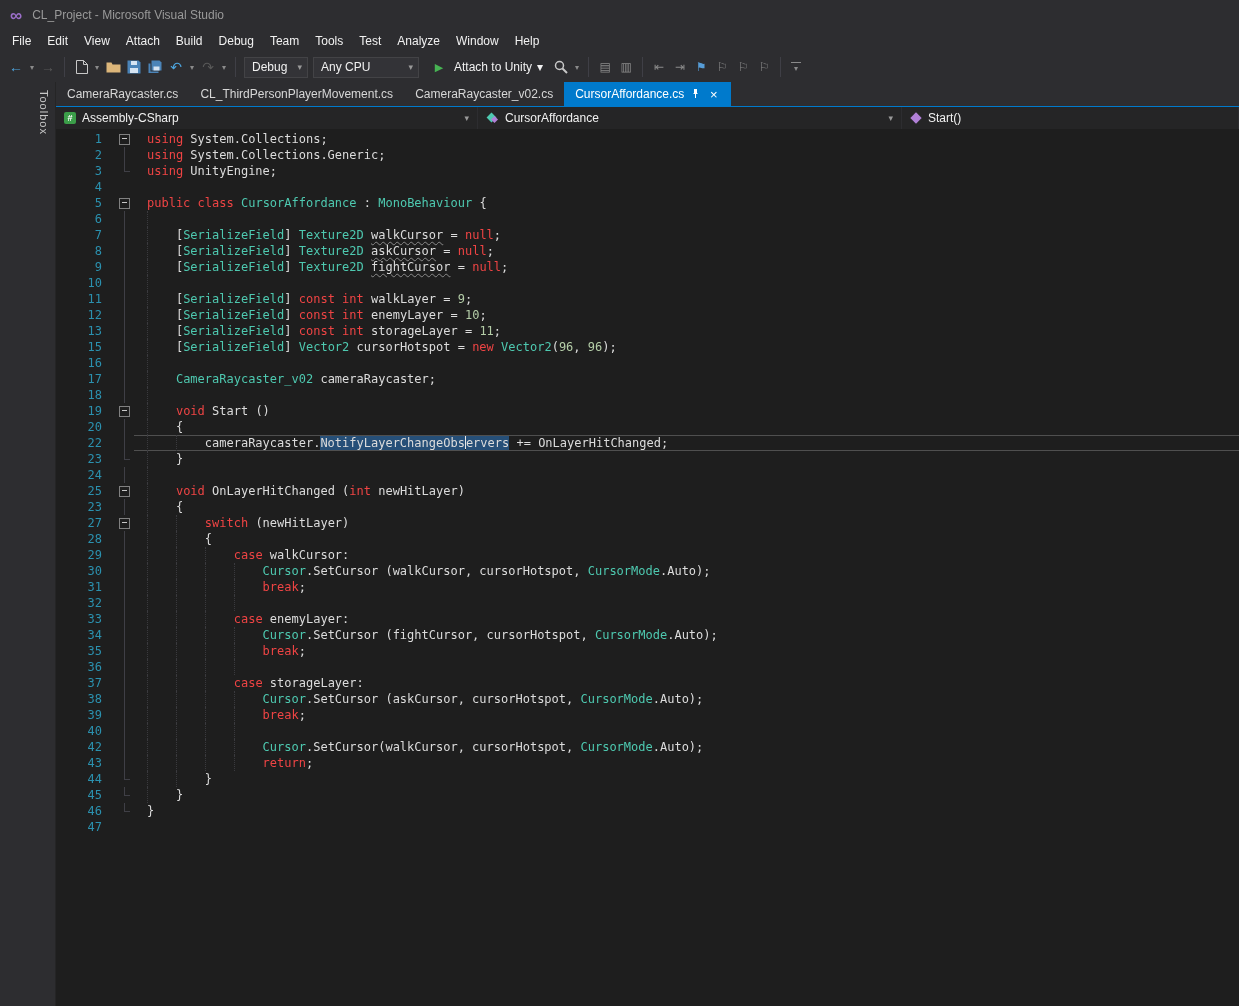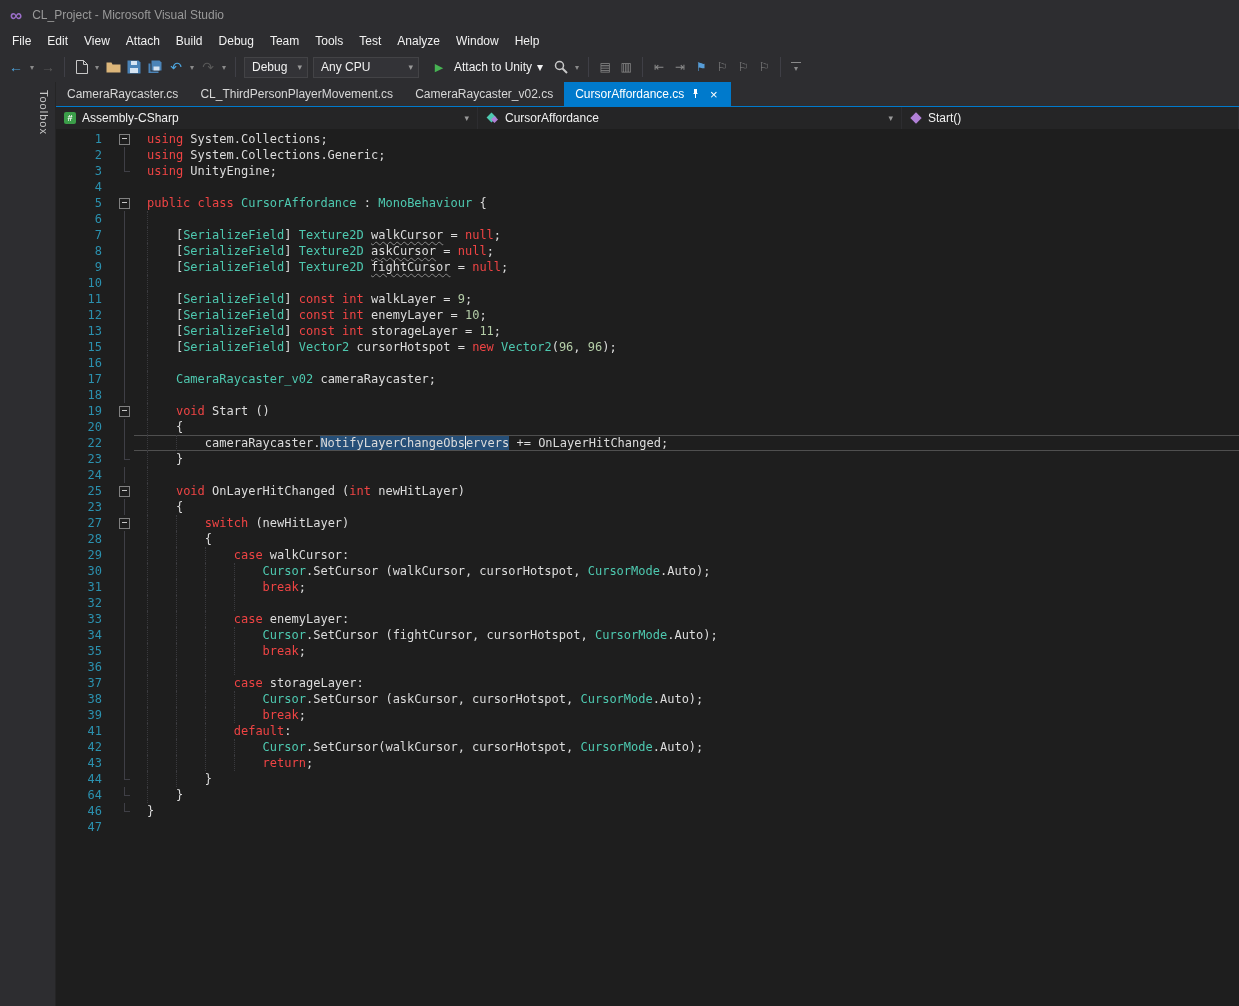--- a/index.html
+++ b/index.html
@@ -260,24 +260,24 @@
           <div class="line"><span class="ln">30</span><span class="fold l"></span><span class="code"><i class="guide" style="left: calc(0ch + 13px);"></i><i class="guide" style="left: calc(4ch + 13px);"></i><i class="guide" style="left: calc(8ch + 13px);"></i><i class="guide" style="left: calc(12ch + 13px);"></i><span class="tk-p">                </span><span class="tk-t">Cursor</span><span class="tk-p">.SetCursor (walkCursor, cursorHotspot, </span><span class="tk-t">CursorMode</span><span class="tk-p">.Auto);</span></span></div>
           <div class="line"><span class="ln">31</span><span class="fold l"></span><span class="code"><i class="guide" style="left: calc(0ch + 13px);"></i><i class="guide" style="left: calc(4ch + 13px);"></i><i class="guide" style="left: calc(8ch + 13px);"></i><i class="guide" style="left: calc(12ch + 13px);"></i><span class="tk-p">                </span><span class="tk-k">break</span><span class="tk-p">;</span></span></div>
           <div class="line"><span class="ln">32</span><span class="fold l"></span><span class="code"><i class="guide" style="left: calc(0ch + 13px);"></i><i class="guide" style="left: calc(4ch + 13px);"></i><i class="guide" style="left: calc(8ch + 13px);"></i><i class="guide" style="left: calc(12ch + 13px);"></i></span></div>
           <div class="line"><span class="ln">33</span><span class="fold l"></span><span class="code"><i class="guide" style="left: calc(0ch + 13px);"></i><i class="guide" style="left: calc(4ch + 13px);"></i><i class="guide" style="left: calc(8ch + 13px);"></i><span class="tk-p">            </span><span class="tk-k">case</span><span class="tk-p"> enemyLayer:</span></span></div>
           <div class="line"><span class="ln">34</span><span class="fold l"></span><span class="code"><i class="guide" style="left: calc(0ch + 13px);"></i><i class="guide" style="left: calc(4ch + 13px);"></i><i class="guide" style="left: calc(8ch + 13px);"></i><i class="guide" style="left: calc(12ch + 13px);"></i><span class="tk-p">                </span><span class="tk-t">Cursor</span><span class="tk-p">.SetCursor (fightCursor, cursorHotspot, </span><span class="tk-t">CursorMode</span><span class="tk-p">.Auto);</span></span></div>
           <div class="line"><span class="ln">35</span><span class="fold l"></span><span class="code"><i class="guide" style="left: calc(0ch + 13px);"></i><i class="guide" style="left: calc(4ch + 13px);"></i><i class="guide" style="left: calc(8ch + 13px);"></i><i class="guide" style="left: calc(12ch + 13px);"></i><span class="tk-p">                </span><span class="tk-k">break</span><span class="tk-p">;</span></span></div>
           <div class="line"><span class="ln">36</span><span class="fold l"></span><span class="code"><i class="guide" style="left: calc(0ch + 13px);"></i><i class="guide" style="left: calc(4ch + 13px);"></i><i class="guide" style="left: calc(8ch + 13px);"></i><i class="guide" style="left: calc(12ch + 13px);"></i></span></div>
           <div class="line"><span class="ln">37</span><span class="fold l"></span><span class="code"><i class="guide" style="left: calc(0ch + 13px);"></i><i class="guide" style="left: calc(4ch + 13px);"></i><i class="guide" style="left: calc(8ch + 13px);"></i><span class="tk-p">            </span><span class="tk-k">case</span><span class="tk-p"> storageLayer:</span></span></div>
           <div class="line"><span class="ln">38</span><span class="fold l"></span><span class="code"><i class="guide" style="left: calc(0ch + 13px);"></i><i class="guide" style="left: calc(4ch + 13px);"></i><i class="guide" style="left: calc(8ch + 13px);"></i><i class="guide" style="left: calc(12ch + 13px);"></i><span class="tk-p">                </span><span class="tk-t">Cursor</span><span class="tk-p">.SetCursor (askCursor, cursorHotspot, </span><span class="tk-t">CursorMode</span><span class="tk-p">.Auto);</span></span></div>
           <div class="line"><span class="ln">39</span><span class="fold l"></span><span class="code"><i class="guide" style="left: calc(0ch + 13px);"></i><i class="guide" style="left: calc(4ch + 13px);"></i><i class="guide" style="left: calc(8ch + 13px);"></i><i class="guide" style="left: calc(12ch + 13px);"></i><span class="tk-p">                </span><span class="tk-k">break</span><span class="tk-p">;</span></span></div>
-          <div class="line"><span class="ln">41</span><span class="fold l"></span><span class="code"><i class="guide" style="left: calc(0ch + 13px);"></i><i class="guide" style="left: calc(4ch + 13px);"></i><i class="guide" style="left: calc(8ch + 13px);"></i><span class="tk-p">            </span><span class="tk-k">default</span><span class="tk-p">:</span></span></div>
+          <div class="line"><span class="ln">40</span><span class="fold l"></span><span class="code"><i class="guide" style="left: calc(0ch + 13px);"></i><i class="guide" style="left: calc(4ch + 13px);"></i><i class="guide" style="left: calc(8ch + 13px);"></i><i class="guide" style="left: calc(12ch + 13px);"></i></span></div>
           <div class="line"><span class="ln">42</span><span class="fold l"></span><span class="code"><i class="guide" style="left: calc(0ch + 13px);"></i><i class="guide" style="left: calc(4ch + 13px);"></i><i class="guide" style="left: calc(8ch + 13px);"></i><i class="guide" style="left: calc(12ch + 13px);"></i><span class="tk-p">                </span><span class="tk-t">Cursor</span><span class="tk-p">.SetCursor(walkCursor, cursorHotspot, </span><span class="tk-t">CursorMode</span><span class="tk-p">.Auto);</span></span></div>
           <div class="line"><span class="ln">43</span><span class="fold l"></span><span class="code"><i class="guide" style="left: calc(0ch + 13px);"></i><i class="guide" style="left: calc(4ch + 13px);"></i><i class="guide" style="left: calc(8ch + 13px);"></i><i class="guide" style="left: calc(12ch + 13px);"></i><span class="tk-p">                </span><span class="tk-k">return</span><span class="tk-p">;</span></span></div>
           <div class="line"><span class="ln">44</span><span class="fold e"></span><span class="code"><i class="guide" style="left: calc(0ch + 13px);"></i><i class="guide" style="left: calc(4ch + 13px);"></i><span class="tk-p">        }</span></span></div>
-          <div class="line"><span class="ln">64</span><span class="fold e"></span><span class="code"><i class="guide" style="left: calc(0ch + 13px);"></i><span class="tk-p">    }</span></span></div>
+          <div class="line"><span class="ln">45</span><span class="fold e"></span><span class="code"><i class="guide" style="left: calc(0ch + 13px);"></i><span class="tk-p">    }</span></span></div>
           <div class="line"><span class="ln">46</span><span class="fold e"></span><span class="code"><span class="tk-p">}</span></span></div>
           <div class="line"><span class="ln">47</span><span class="fold"></span><span class="code"></span></div>
         </div>
 
     </div>
   </div>
 </div>
 
 </body></html>

